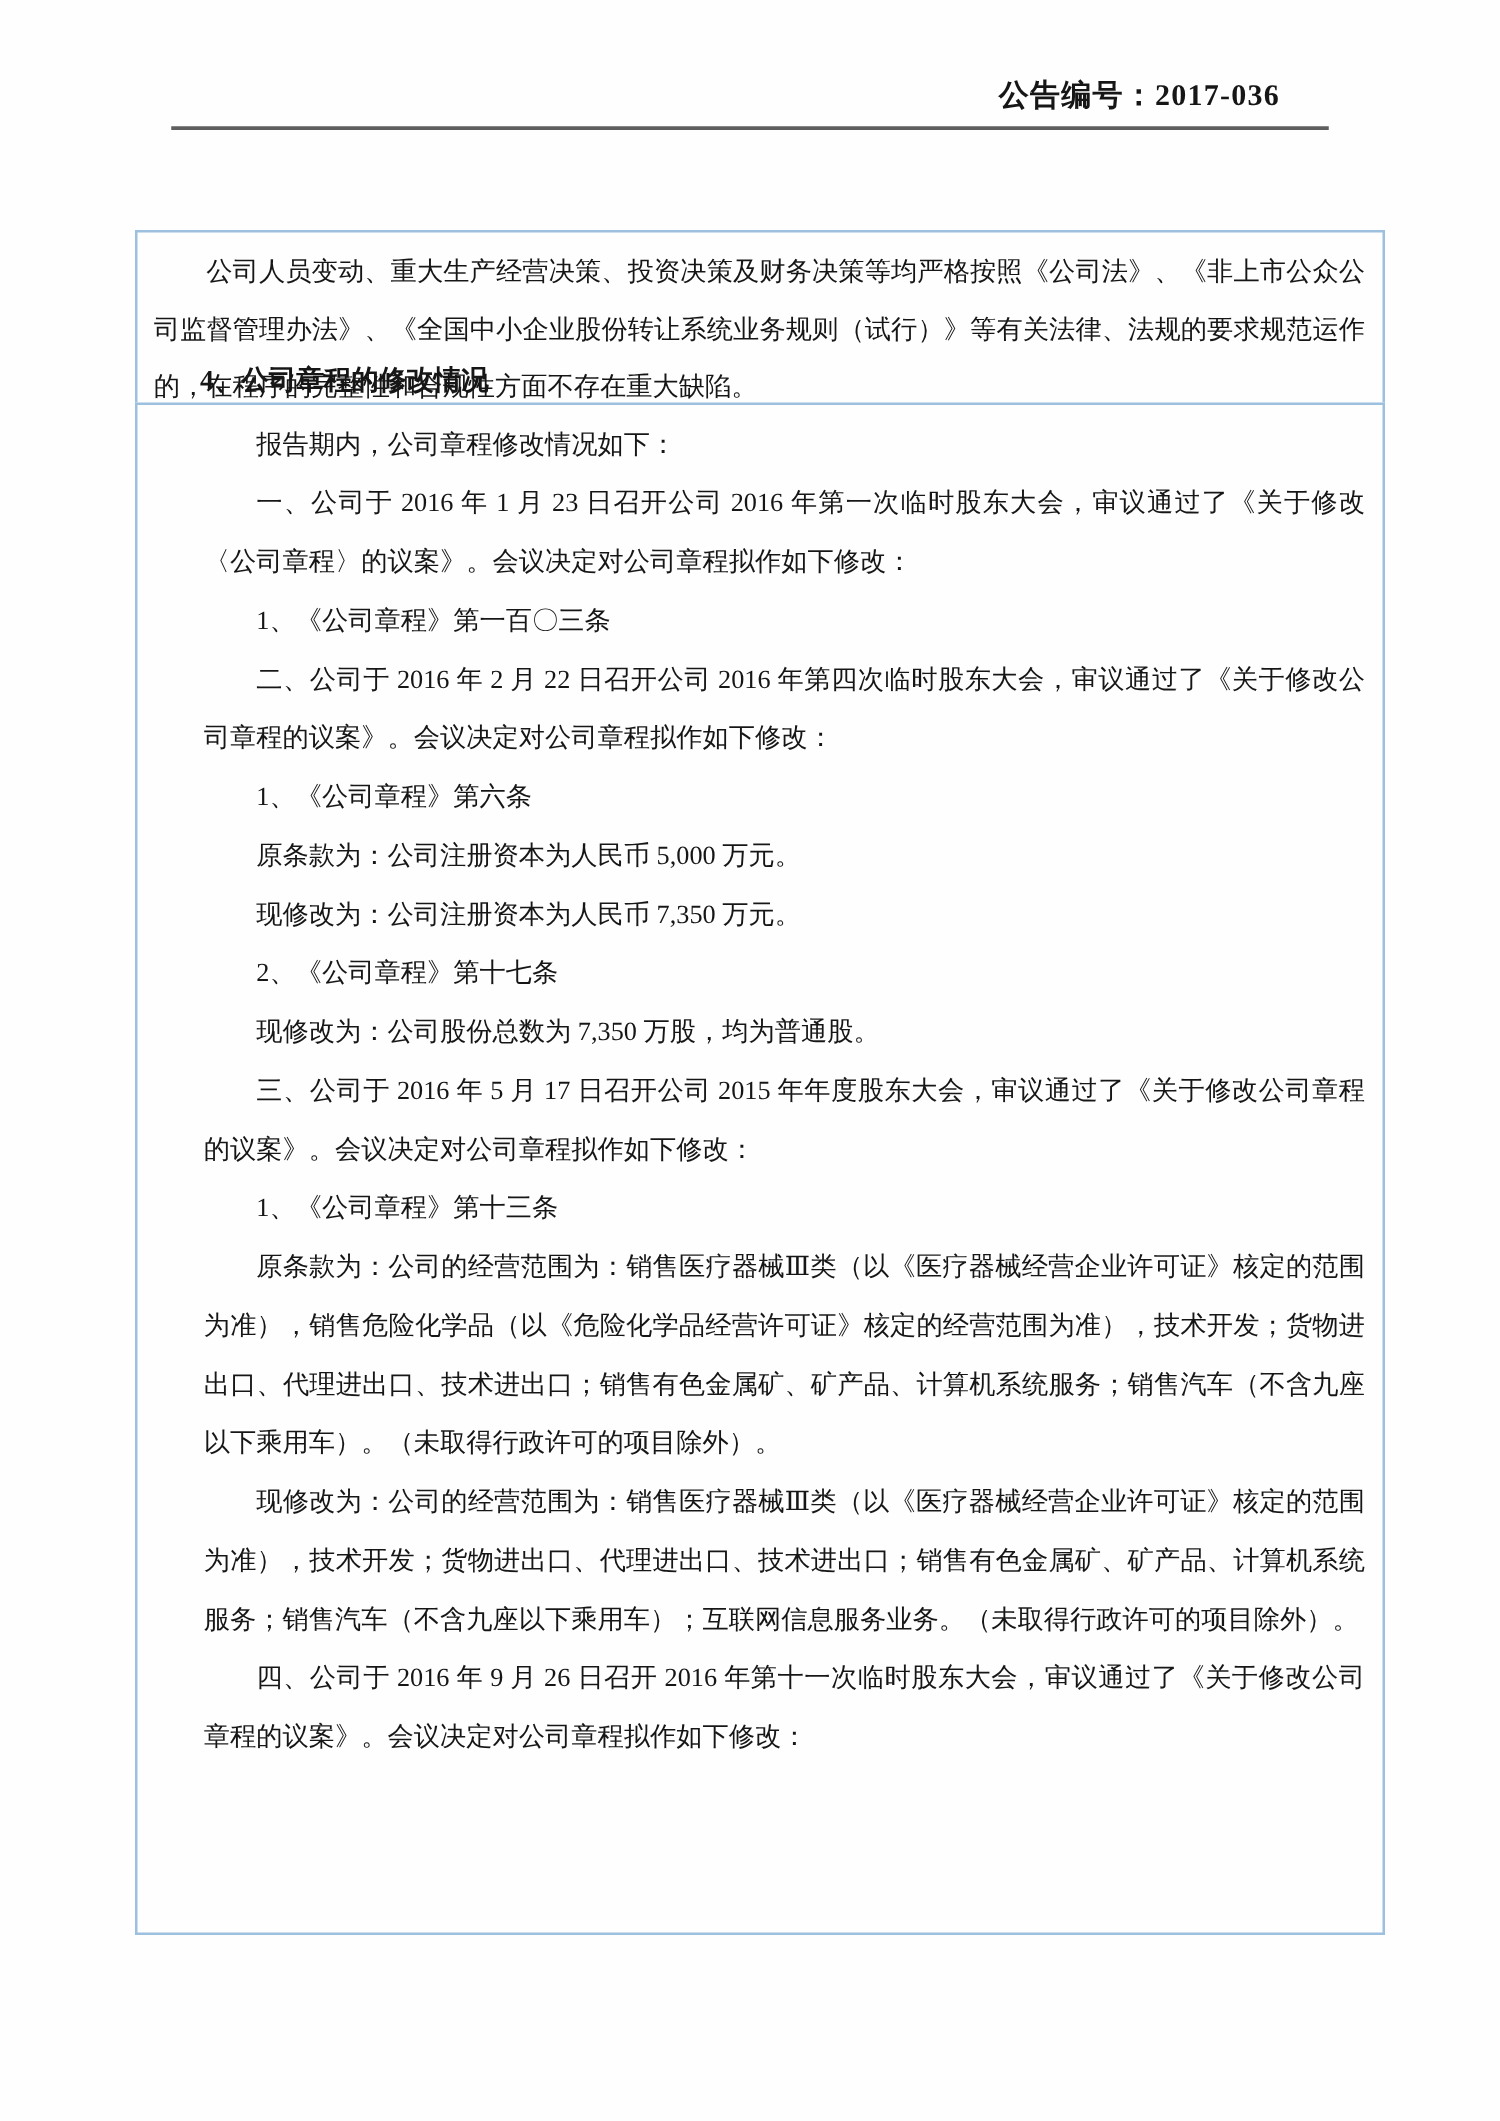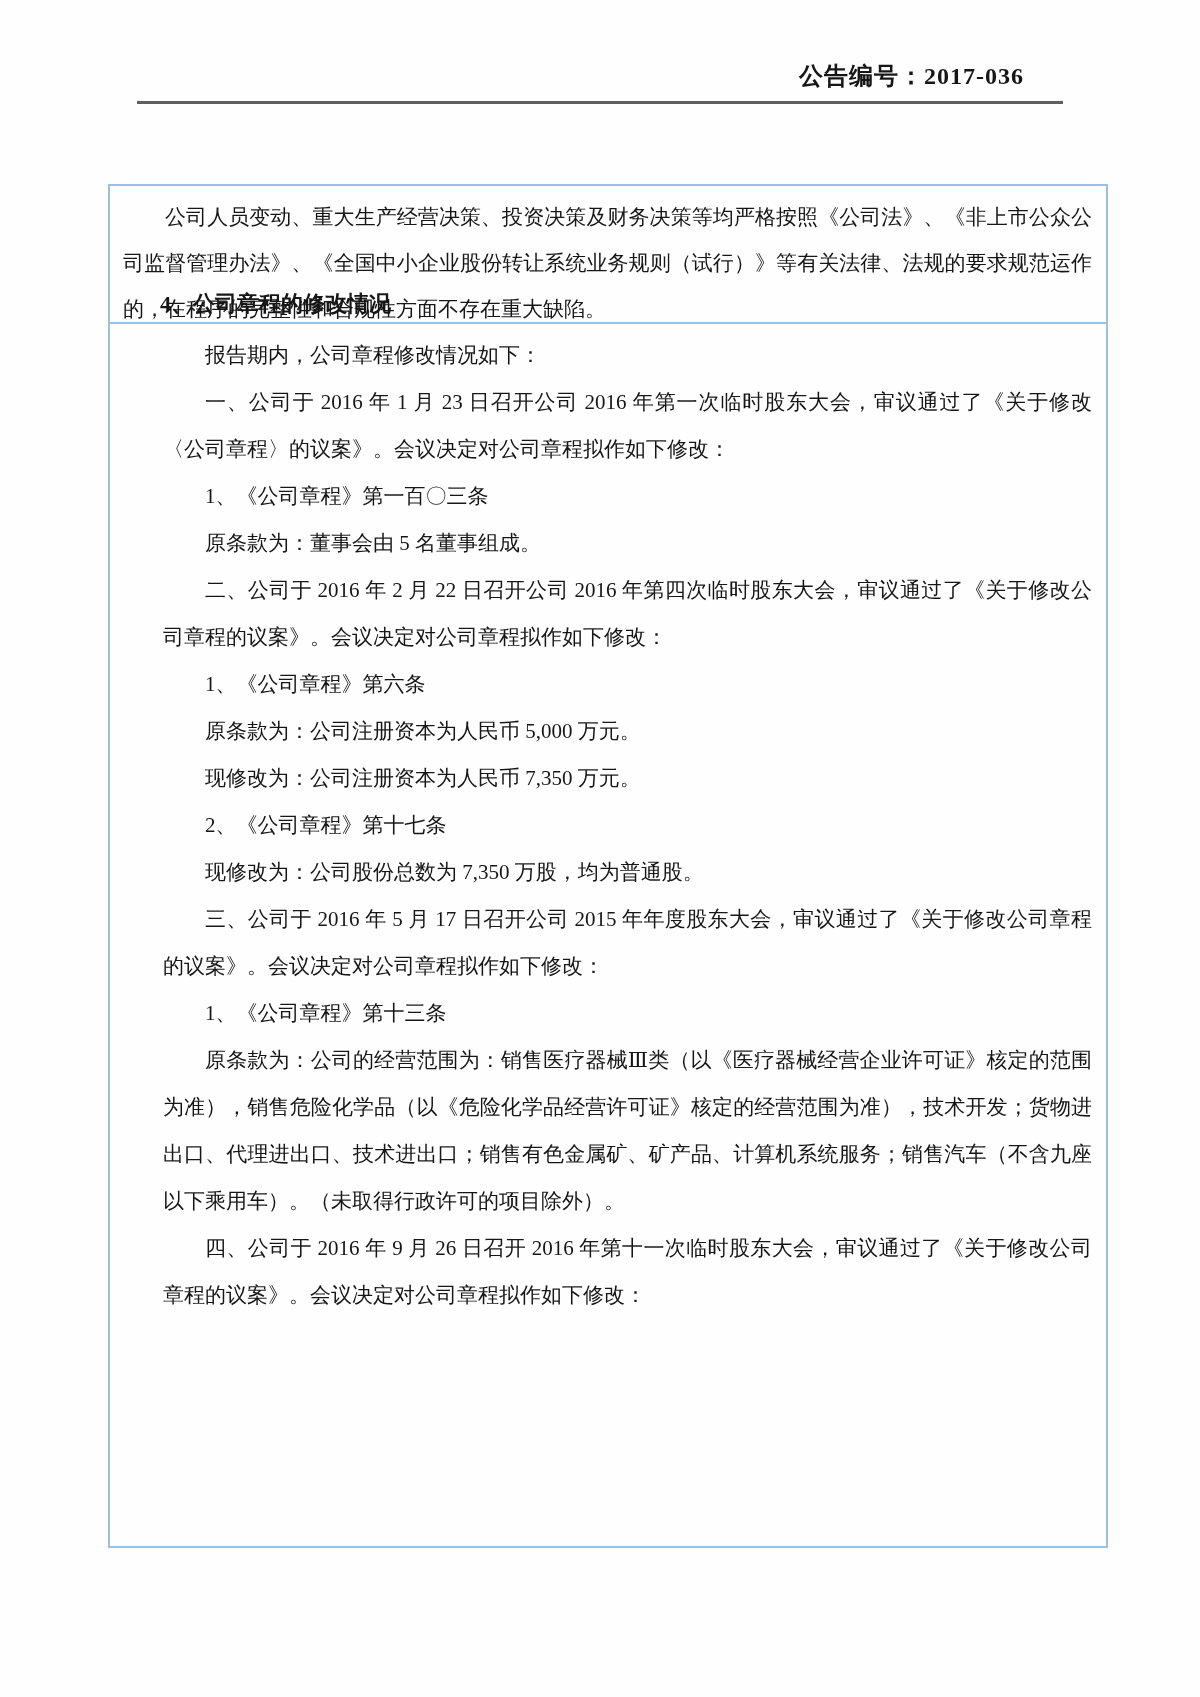--- a/index.html
+++ b/index.html
@@ -64,24 +64,24 @@
 <div class="text-box intro-box">
     <p>公司人员变动、重大生产经营决策、投资决策及财务决策等均严格按照《公司法》、《非上市公众公司监督管理办法》、《全国中小企业股份转让系统业务规则（试行）》等有关法律、法规的要求规范运作的，在程序的完整性和合规性方面不存在重大缺陷。</p>
   </div>
 
 <div class="section-heading">4、公司章程的修改情况</div>
 
 <div class="text-box charter-box">
     <p>报告期内，公司章程修改情况如下：</p>
     <p>一、公司于 2016 年 1 月 23 日召开公司 2016 年第一次临时股东大会，审议通过了《关于修改〈公司章程〉的议案》。会议决定对公司章程拟作如下修改：</p>
     <p>1、《公司章程》第一百〇三条</p>
-    <p>原条款为：董事会由 5 名董事组成。</p>
     <p>二、公司于 2016 年 2 月 22 日召开公司 2016 年第四次临时股东大会，审议通过了《关于修改公司章程的议案》。会议决定对公司章程拟作如下修改：</p>
     <p>1、《公司章程》第六条</p>
     <p>原条款为：公司注册资本为人民币 5,000 万元。</p>
     <p>现修改为：公司注册资本为人民币 7,350 万元。</p>
     <p>2、《公司章程》第十七条</p>
     <p>现修改为：公司股份总数为 7,350 万股，均为普通股。</p>
     <p>三、公司于 2016 年 5 月 17 日召开公司 2015 年年度股东大会，审议通过了《关于修改公司章程的议案》。会议决定对公司章程拟作如下修改：</p>
     <p>1、《公司章程》第十三条</p>
     <p>原条款为：公司的经营范围为：销售医疗器械Ⅲ类（以《医疗器械经营企业许可证》核定的范围为准），销售危险化学品（以《危险化学品经营许可证》核定的经营范围为准），技术开发；货物进出口、代理进出口、技术进出口；销售有色金属矿、矿产品、计算机系统服务；销售汽车（不含九座以下乘用车）。（未取得行政许可的项目除外）。</p>
+    <p>现修改为：公司的经营范围为：销售医疗器械Ⅲ类（以《医疗器械经营企业许可证》核定的范围为准），技术开发；货物进出口、代理进出口、技术进出口；销售有色金属矿、矿产品、计算机系统服务；销售汽车（不含九座以下乘用车）；互联网信息服务业务。（未取得行政许可的项目除外）。</p>
     <p>四、公司于 2016 年 9 月 26 日召开 2016 年第十一次临时股东大会，审议通过了《关于修改公司章程的议案》。会议决定对公司章程拟作如下修改：</p>
   </div>
 
 </body></html>

